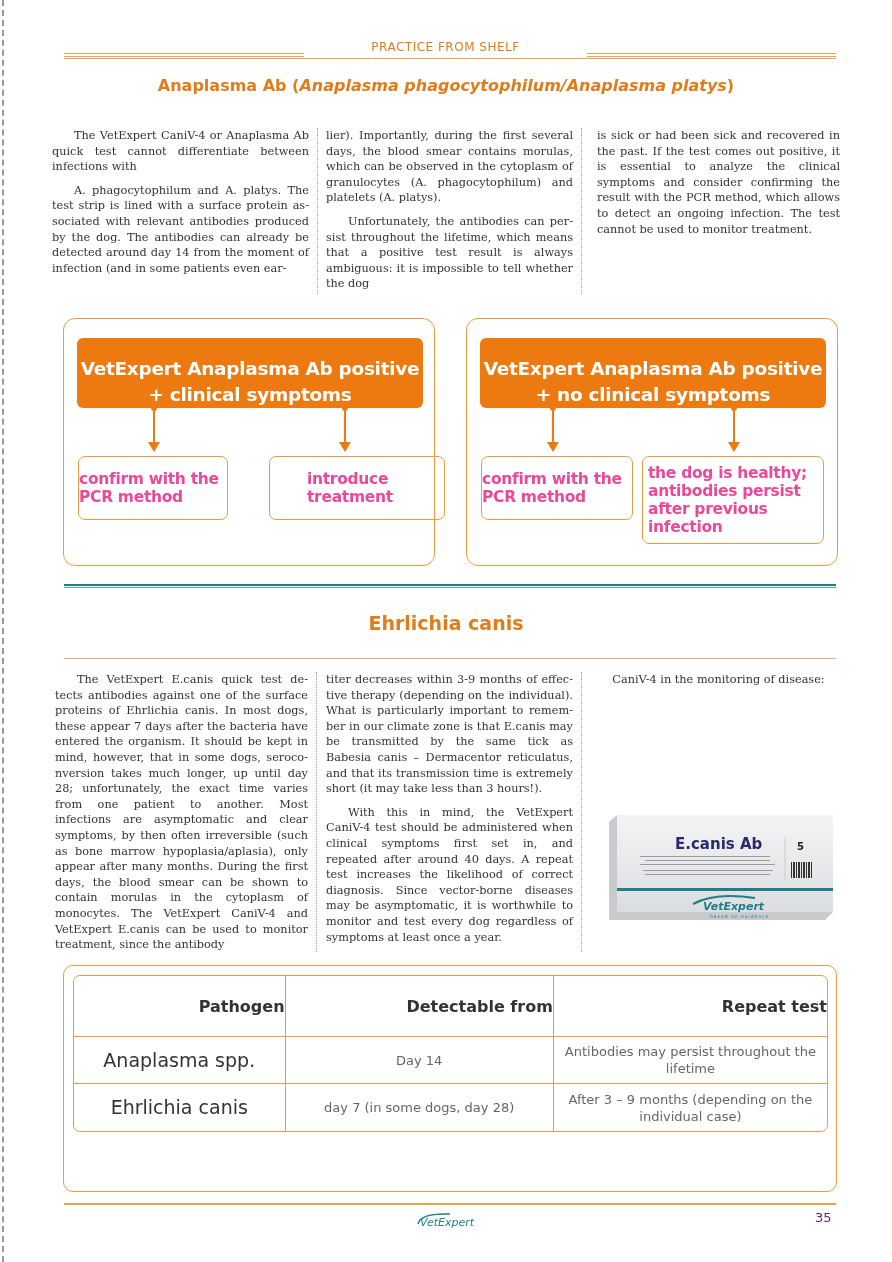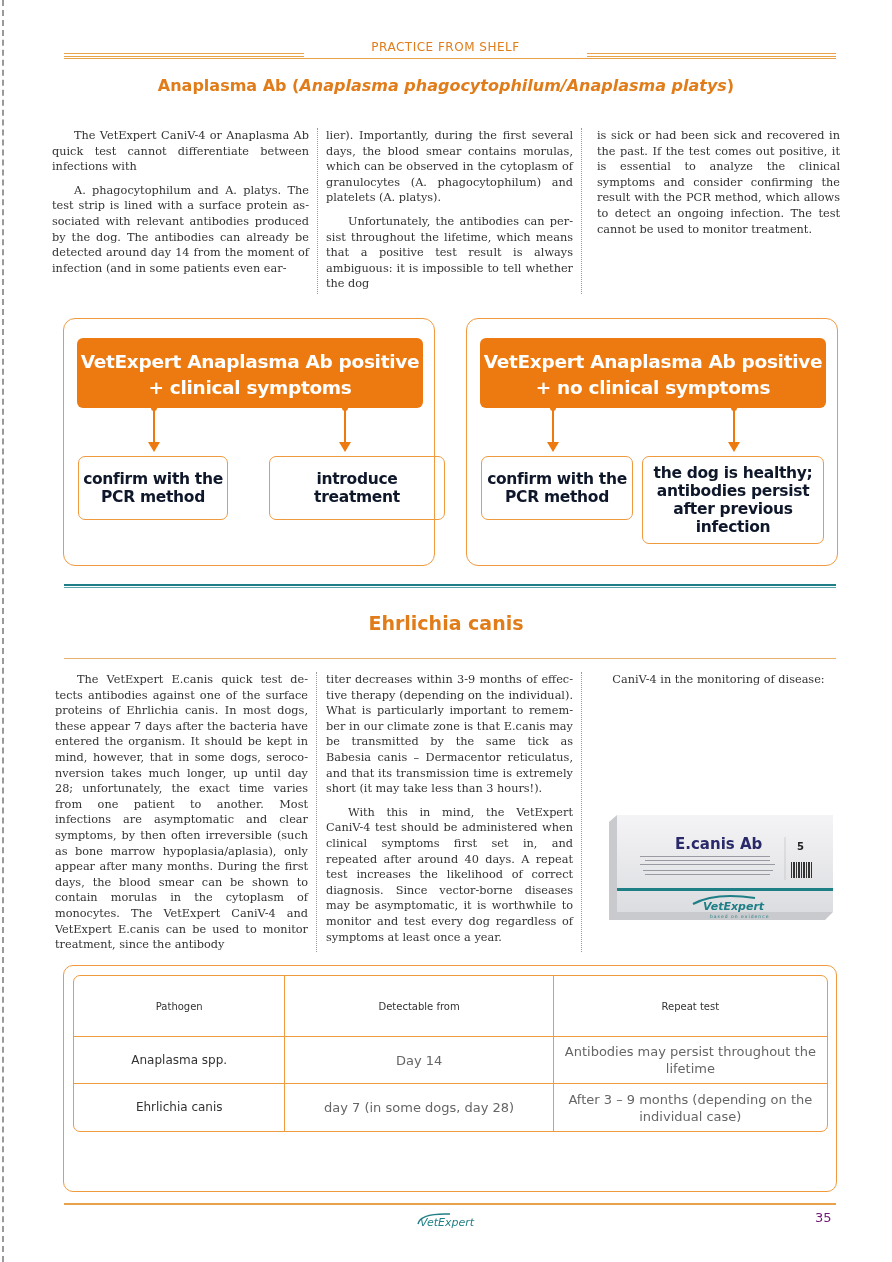--- a/index.html
+++ b/index.html
@@ -32,46 +32,46 @@
 
   .e1 { left: 55px; top: 672px; width: 262px; height: 280px; }
   .e2 { left: 326px; top: 672px; width: 256px; height: 280px; }
   .e3 { left: 597px; top: 672px; width: 243px; text-align: center; }
   .e3 p { text-indent: 0; }
 
   
   .flow { position: absolute; top: 318px; height: 248px; border: 1.5px solid #ef9a3f; border-radius: 12px; background: #fff; }
   .flow.f1 { left: 63px; width: 372px; }
   .flow.f2 { left: 466px; width: 372px; }
-  .flow .top { position: absolute; left: 13px; top: 19px; width: 346px; height: 70px; background: #ec7a10; border-radius: 6px; color: #fff; font-family: "DejaVu Sans", sans-serif; font-weight: bold; font-size: 18.5px; line-height: 26px; text-align: center; padding-top: 11px; letter-spacing: -0.3px; }
+  .flow .top { position: absolute; left: 13px; top: 19px; width: 346px; height: 70px; background: #ec7a10; border-radius: 6px; color: #fff; font-family: "DejaVu Sans", sans-serif; font-weight: bold; font-size: 18.5px; line-height: 26px; text-align: center; padding-top: 18px; letter-spacing: -0.3px; }
   .flow .arrow { position: absolute; top: 89px; width: 2px; height: 42px; background: #ec7a10; }
   .flow .arrow::before { content: ""; position: absolute; left: -2px; top: -3px; width: 6px; height: 6px; border-radius: 50%; background: #ec7a10; }
   .flow .arrow::after { content: ""; position: absolute; left: -5px; bottom: -2px; border-left: 6px solid transparent; border-right: 6px solid transparent; border-top: 10px solid #ec7a10; }
-  .flow .box { position: absolute; top: 137px; height: 64px; border: 1.5px solid #ef9a3f; border-radius: 7px; color: #0f172a; font-family: "DejaVu Sans", sans-serif; font-weight: bold; font-size: 15.5px; line-height: 18px; text-align: center; display: flex; align-items: center; justify-content: center; letter-spacing: -0.3px; }
+  .flow .box { position: absolute; top: 137px; height: 64px; border: 1.5px solid #ef9a3f; border-radius: 7px; color: #ec4899; font-family: "DejaVu Sans", sans-serif; font-weight: bold; font-size: 15.5px; line-height: 18px; display: flex; align-items: center; justify-content: center; letter-spacing: -0.3px; }
   .f1 .arrow.l { left: 89px; } .f1 .arrow.r { left: 280px; }
   .f1 .box.l { left: 14px; width: 150px; }
   .f1 .box.r { left: 205px; width: 176px; }
   .f2 .arrow.l { left: 85px; } .f2 .arrow.r { left: 266px; }
   .f2 .box.l { left: 14px; width: 152px; }
   .f2 .box.r { left: 175px; width: 182px; height: 88px; }
 
   .teal-rule { position: absolute; left: 64px; top: 584px; width: 772px; height: 4px; border-top: 2px solid #1f7f86; border-bottom: 1px solid #5aa8ae; }
   .orange-rule { position: absolute; left: 64px; top: 658px; width: 772px; border-top: 1px solid #e8b070; }
 
   
   .product { position: absolute; left: 605px; top: 812px; width: 230px; height: 115px; }
 
   
   .table-wrap { position: absolute; left: 63px; top: 965px; width: 774px; height: 227px; border: 1.5px solid #ef9a3f; border-radius: 10px; }
   table { position: absolute; left: 9px; top: 9px; width: 755px; border-collapse: separate; border-spacing: 0; border: 1.5px solid #ef9a3f; border-radius: 7px; font-family: "DejaVu Sans", sans-serif; }
   th, td { border-right: 1.2px solid #ef9a3f; border-bottom: 1.2px solid #ef9a3f; text-align: center; vertical-align: middle; }
   tr > *:last-child { border-right: none; }
   tbody tr:last-child td { border-bottom: none; }
-  th { height: 61px; font-weight: normal; font-size: 10px; color: #333; }
-  td { height: 47px; font-size: 12px; line-height: 17px; }
+  th { height: 61px; font-weight: bold; font-size: 16px; color: #333; text-align: right; }
+  td { height: 47px; font-size: 19px; line-height: 17px; }
   td.c1 { color: #333; }
   td.c2, td.c3 { color: #666; font-size: 13px; }
   col.k1 { width: 212px; } col.k2 { width: 269px; } col.k3 { width: 274px; }
 
   .footer-rule { position: absolute; left: 64px; top: 1203px; width: 772px; border-top: 2px solid #e8a24a; }
   .footer-logo { position: absolute; left: 410px; top: 1208px; width: 80px; height: 24px; }
   .page-num { position: absolute; left: 815px; top: 1210px; font-family: "DejaVu Sans", sans-serif; font-size: 13px; color: #701a75; }
 </style>
 </head>
 <body>

